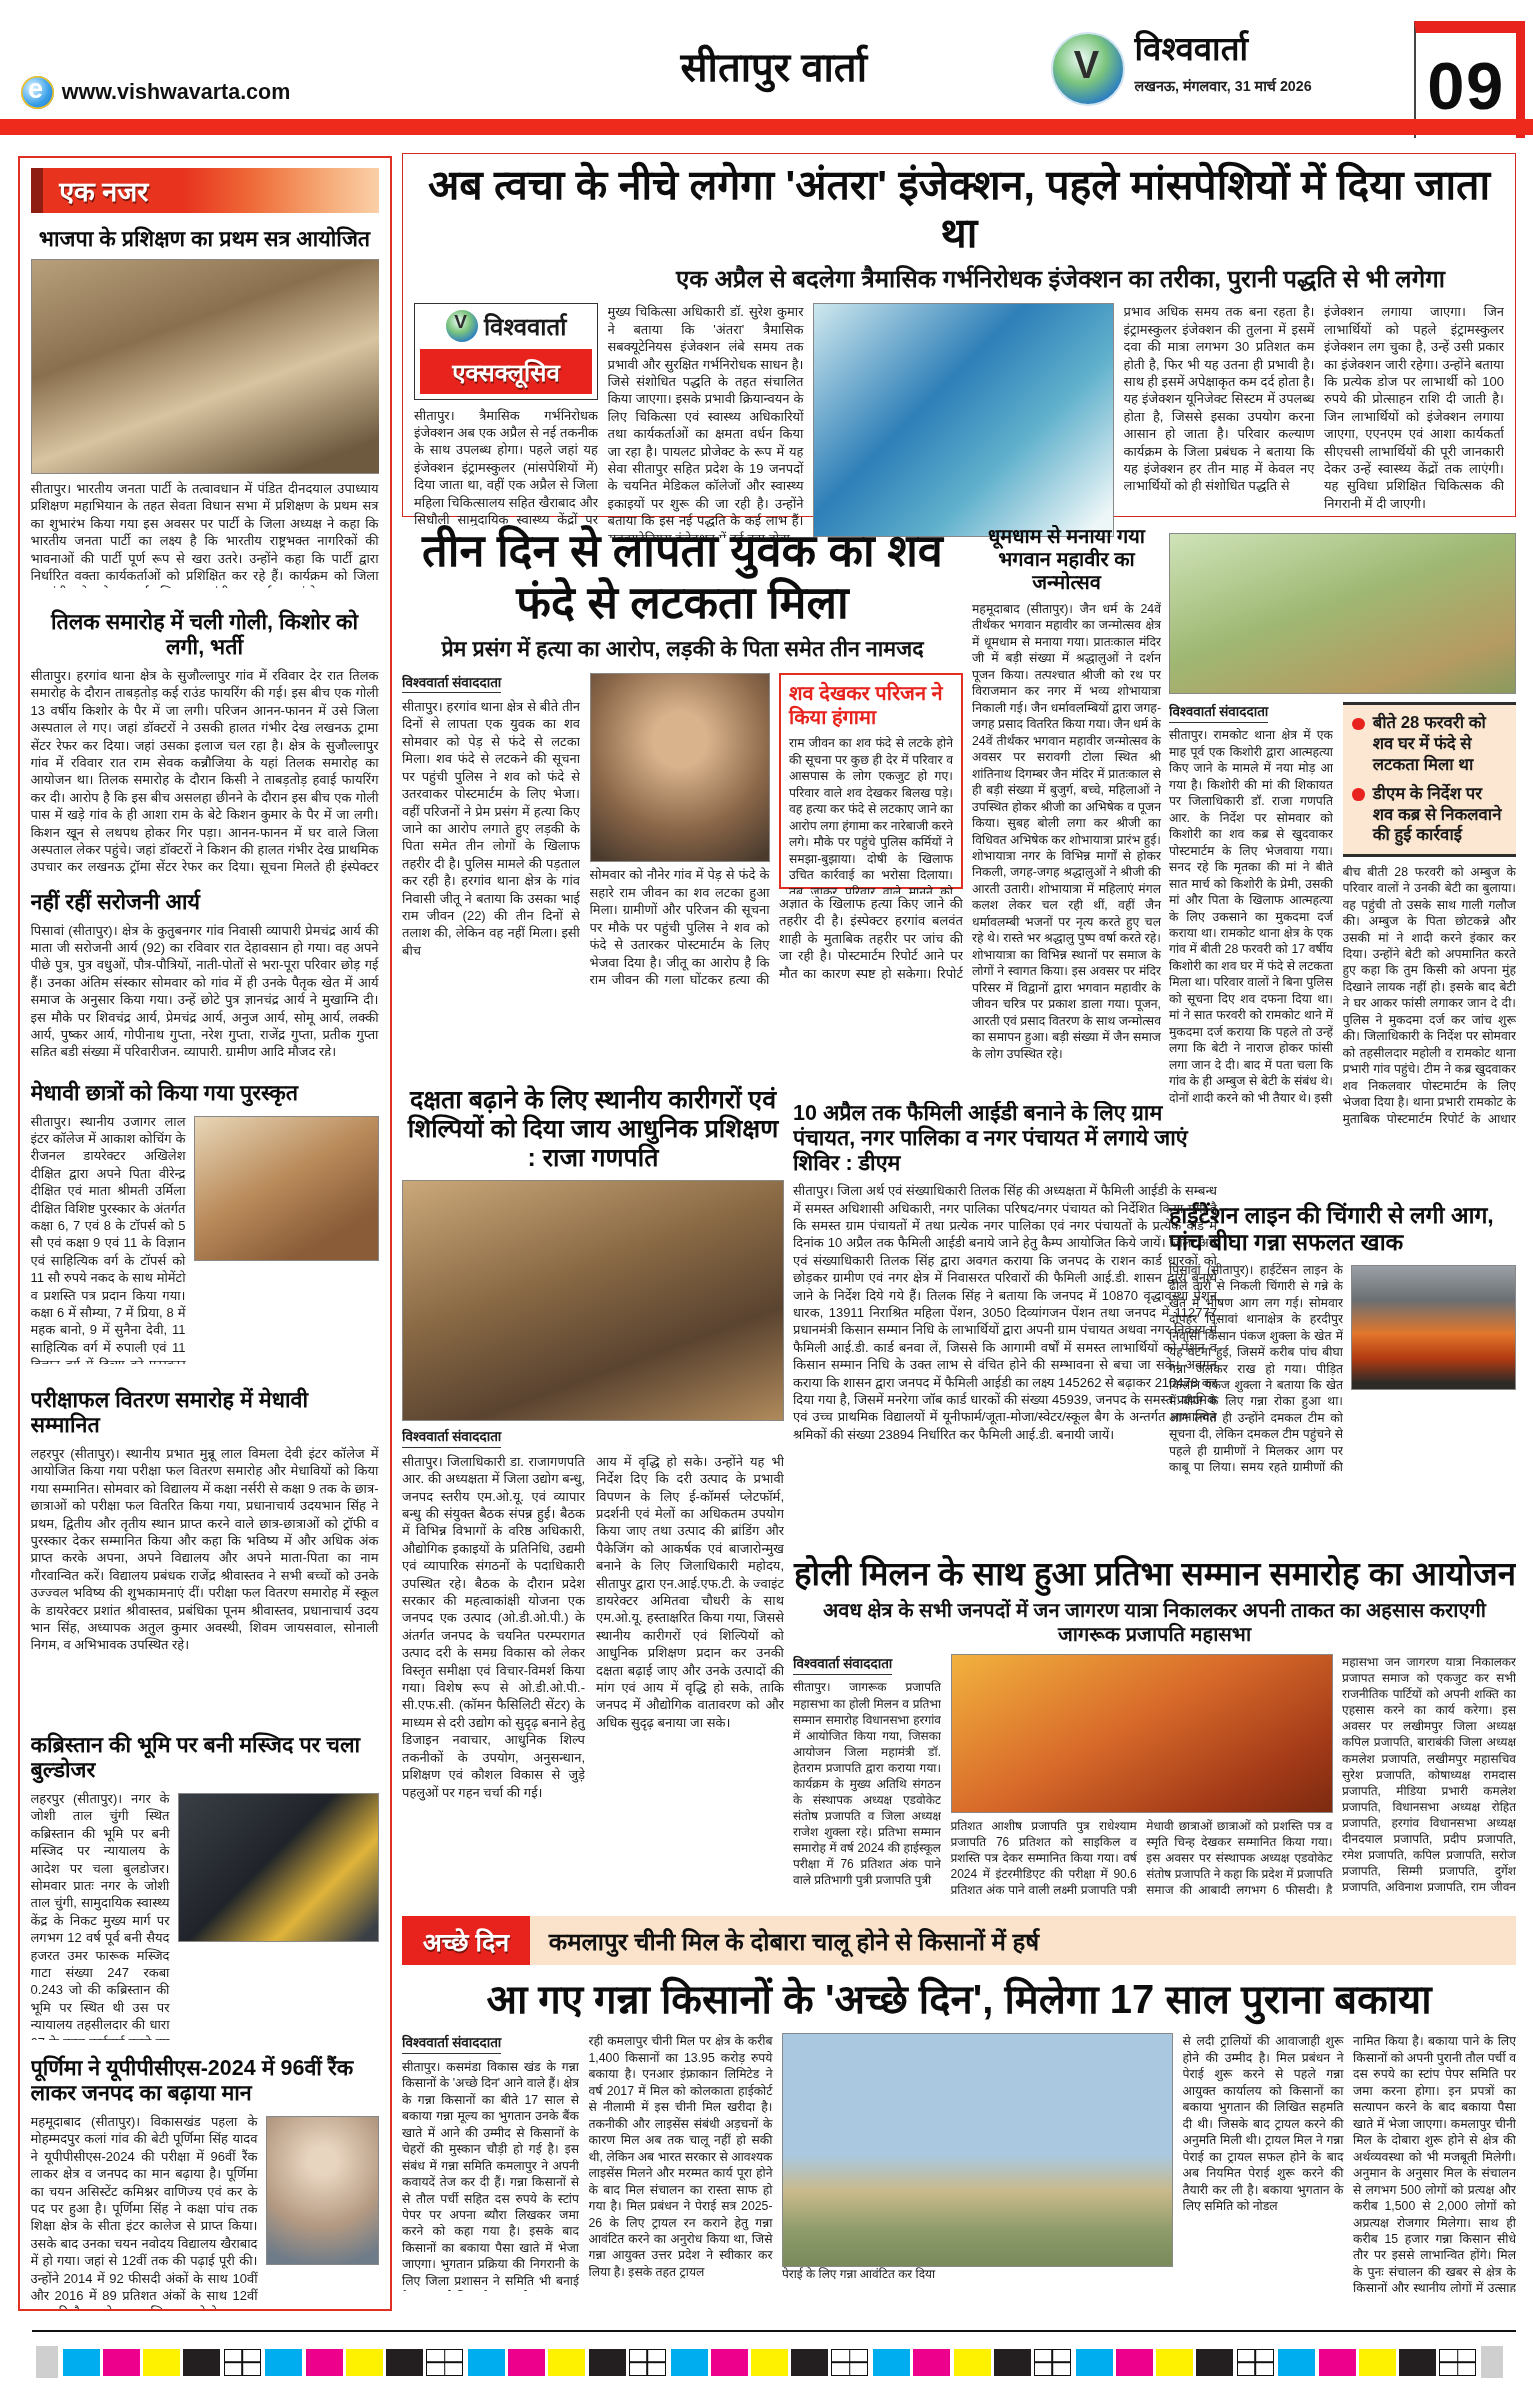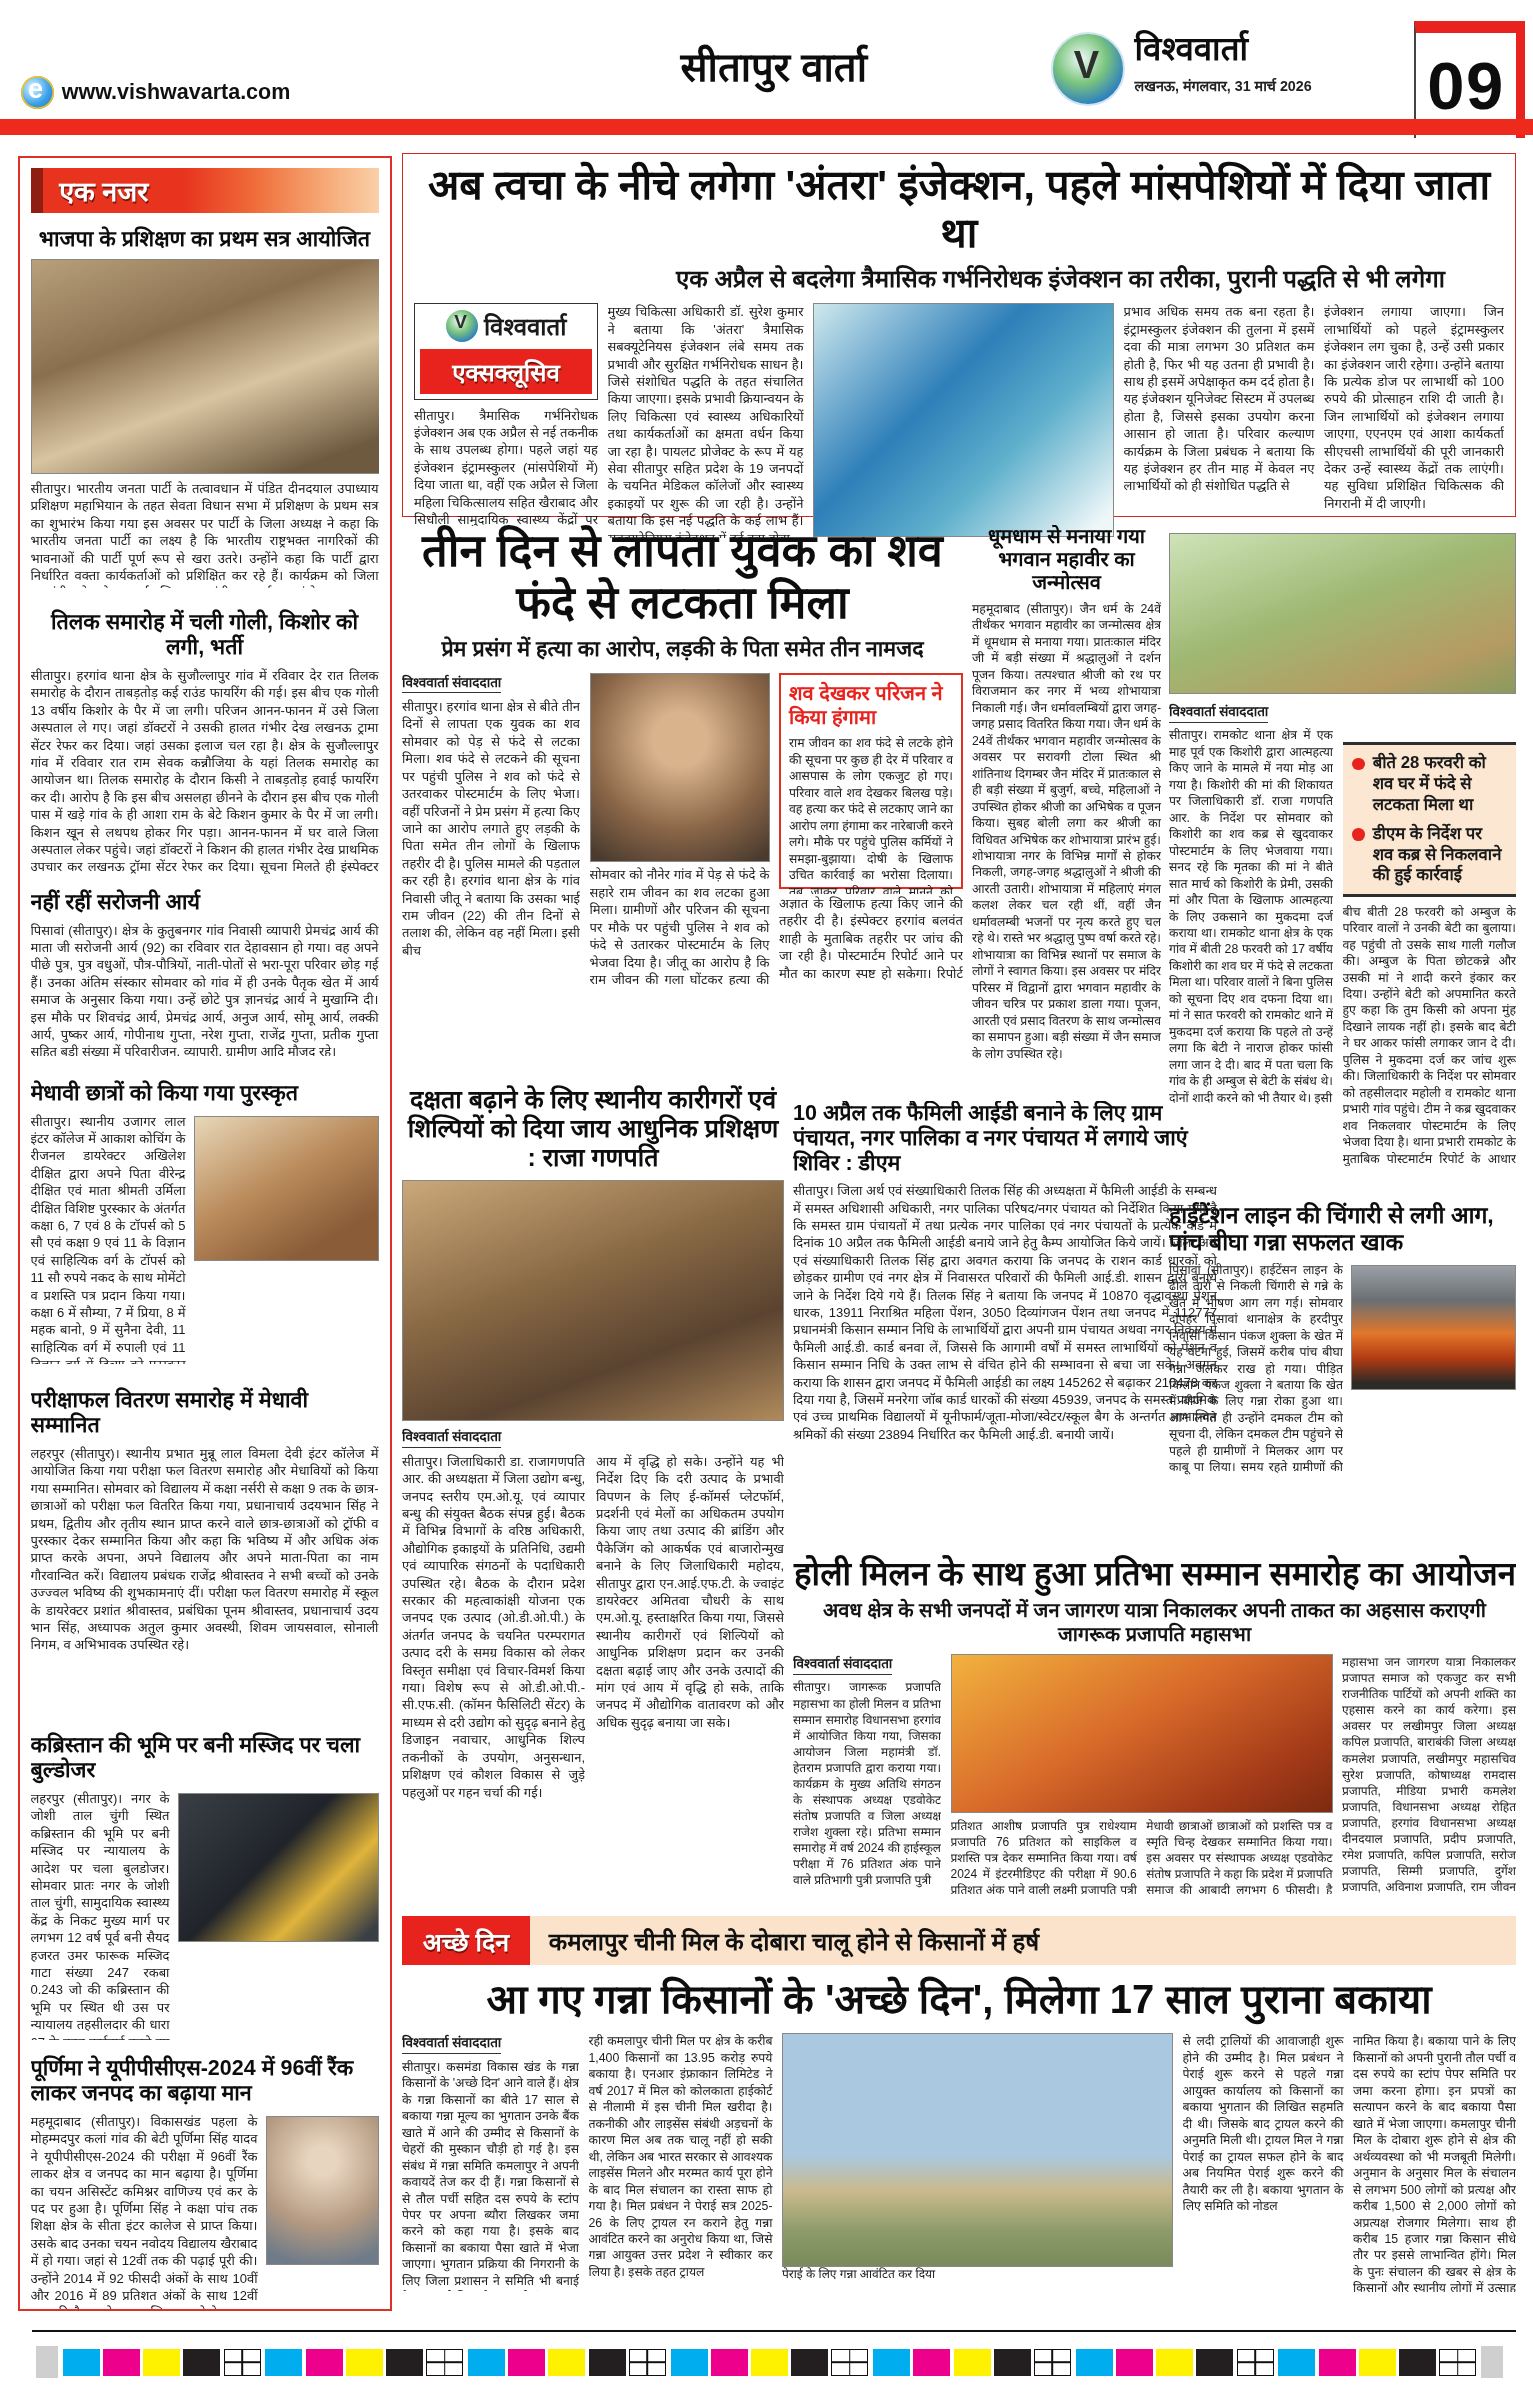--- a/index.html
+++ b/index.html
@@ -55,21 +55,21 @@
   .vv-logo .nm{font-size:24px;font-weight:bold;}
   .vv-excl{background:#e8231e;color:#fff;text-align:center;font-size:24px;font-weight:bold;
       padding:6.4px 3.2px;margin-top:6.4px;text-shadow:0.8px 1.6px 0 #7a150c;}
   
   .td-head{font-size:45px;}
   .td-sub{font-size:21.5px;margin-top:8px;}
   .td-row{display:flex;gap:9.5px;margin-top:9.5px;height:314px;}
   .alert-box{border:2.4px solid #e03024;padding:6.4px 8px;box-sizing:border-box;}
   .alert-title{color:#e8231e;font-size:20px;font-weight:bold;line-height:1.2;margin-bottom:6.4px;}
   .bullet-box{background:#fbe7d2;border-top:3.2px solid #2e2e2e;border-bottom:3.2px solid #2e2e2e;
-      padding:8px 9.5px;box-sizing:border-box;margin-top:40px;}
+      padding:8px 9.5px;box-sizing:border-box;}
   .bullet-item{display:flex;gap:8px;font-size:16.7px;font-weight:bold;line-height:1.25;margin-bottom:8px;}
   .bullet-item .dot{width:12.7px;height:12.7px;border-radius:50%;background:#e8231e;flex:0 0 12.7px;margin-top:4.8px;}
   .hl-box{background:#fbe7d2;border-top:2.4px solid #2e2e2e;border-bottom:2.4px solid #2e2e2e;
       padding:8px 9.5px;box-sizing:border-box;display:flex;gap:8px;margin-bottom:8px;}
   .hl-box .dot{width:12px;height:12px;border-radius:50%;background:#e8231e;flex:0 0 12px;margin-top:4.8px;}
   .hl-box .t{font-size:17.5px;font-weight:bold;line-height:1.3;}
   
   .kicker{display:flex;height:49px;}
   .kicker .lbl{background:#e8231e;color:#fff;font-size:25px;font-weight:bold;display:flex;
       align-items:center;padding:0 20.7px;text-shadow:0.8px 1.6px 0 #7a150c;}

